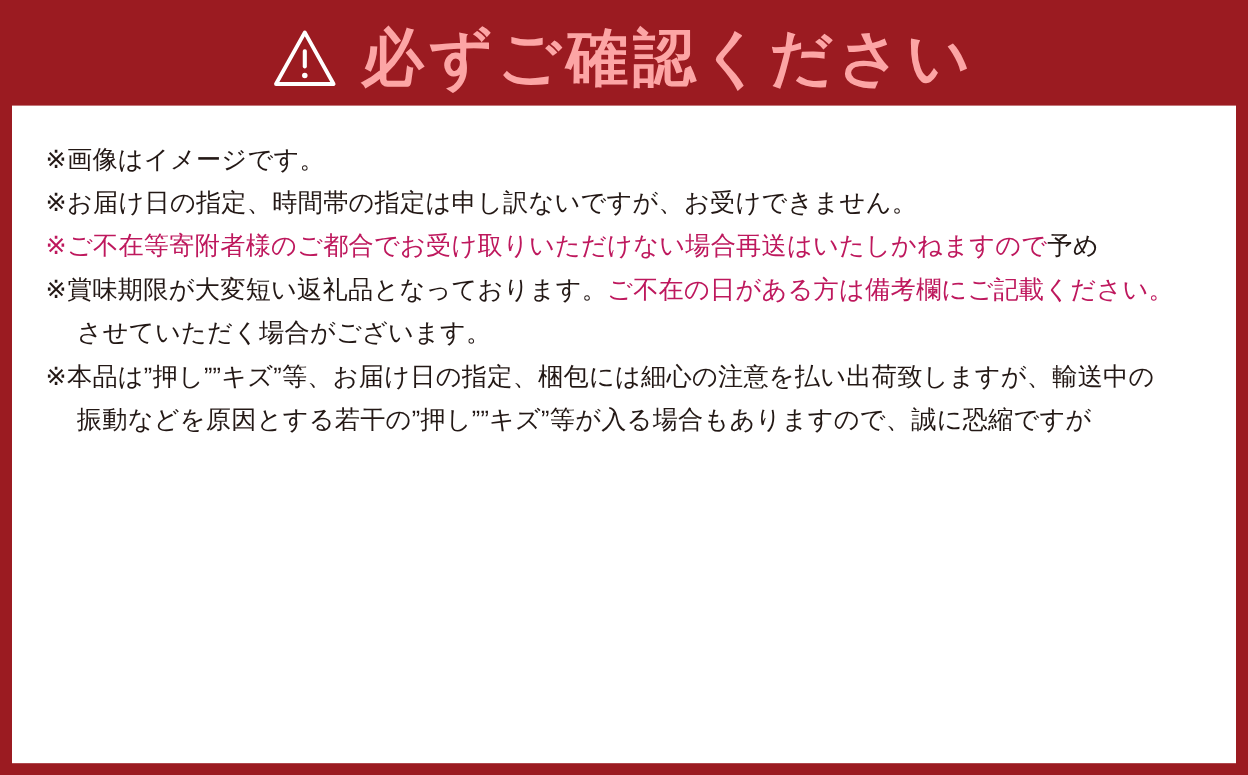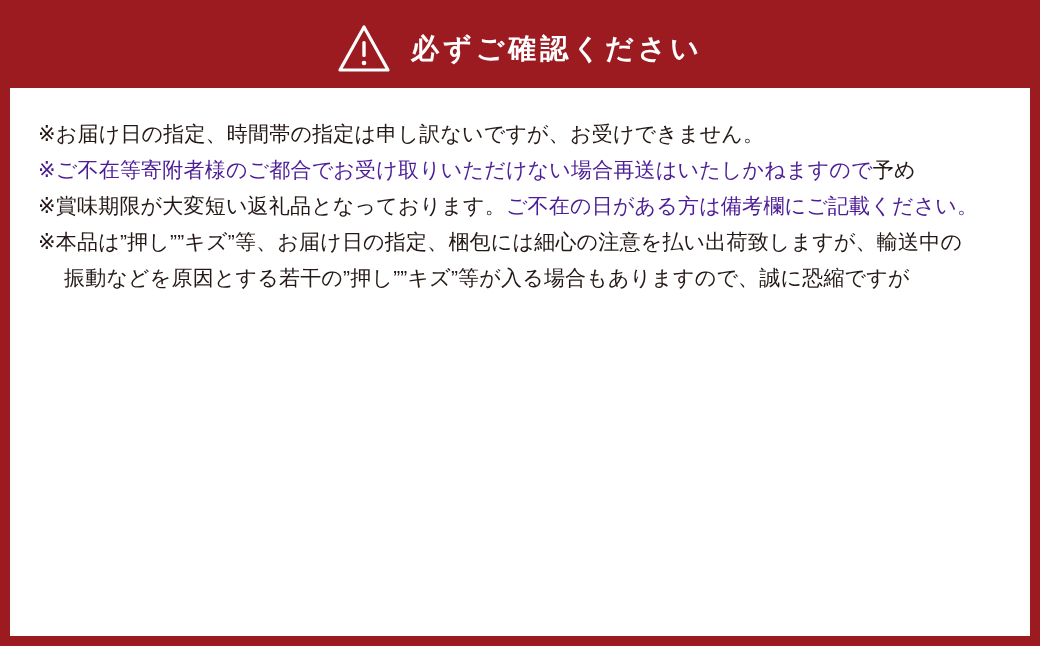--- a/index.html
+++ b/index.html
@@ -36,25 +36,25 @@
   }
 
   .warning-icon {
     width: 54px;
     height: 54px;
     flex: 0 0 54px;
     display: block;
   }
 
   .notice-title {
-    font-size: 28px;
+    font-size: 52px;
     font-weight: bold;
     letter-spacing: 4px;
     line-height: 1;
-    color: #ffffff;
+    color: #fca5a5;
     white-space: nowrap;
   }
 
   .notice-body {
     flex: 1 1 auto;
     background: #ffffff;
     box-sizing: border-box;
     padding: 28px 28px 20px 28px;
     overflow: hidden;
   }
@@ -71,21 +71,21 @@
     color: #231815;
     letter-spacing: 0.2px;
     white-space: nowrap;
   }
 
   .notice-line.indent {
     padding-left: 26px;
   }
 
   .seg-red {
-    color: #4c1d95;
+    color: #be185d;
     text-align: center;
   }
 
   .seg-black {
     color: #231815;
   }
 </style>
 </head>
 <body>
 
@@ -97,21 +97,23 @@
         <path d="M27 5 L51 48 L3 48 Z" fill="none" stroke="#ffffff" stroke-width="3.2" stroke-linejoin="round"></path>
         <rect x="25.3" y="19" width="3.4" height="16" rx="1.5" fill="#ffffff"></rect>
         <circle cx="27" cy="41" r="2.3" fill="#ffffff"></circle>
       </svg>
     </span>
     <div class="notice-title">必ずご確認ください</div>
   </div>
 
   <div class="notice-body">
     <ul class="notice-list">
+        <li class="notice-line"><span class="seg-black">※画像はイメージです。</span></li>
         <li class="notice-line"><span class="seg-black">※お届け日の指定、時間帯の指定は申し訳ないですが、お受けできません。</span></li>
         <li class="notice-line"><span class="seg-red">※ご不在等寄附者様のご都合でお受け取りいただけない場合再送はいたしかねますので</span><span class="seg-black">予め</span></li>
         <li class="notice-line"><span class="seg-black">※賞味期限が大変短い返礼品となっております。</span><span class="seg-red">ご不在の日がある方は備考欄にご記載ください。</span></li>
+        <li class="notice-line indent"><span class="seg-black">させていただく場合がございます。</span></li>
         <li class="notice-line"><span class="seg-black">※本品は”押し””キズ”等、お届け日の指定、梱包には細心の注意を払い出荷致しますが、輸送中の</span></li>
         <li class="notice-line indent"><span class="seg-black">振動などを原因とする若干の”押し””キズ”等が入る場合もありますので、誠に恐縮ですが</span></li>
       </ul>
   </div>
 
 </div>
 
 </body></html>

